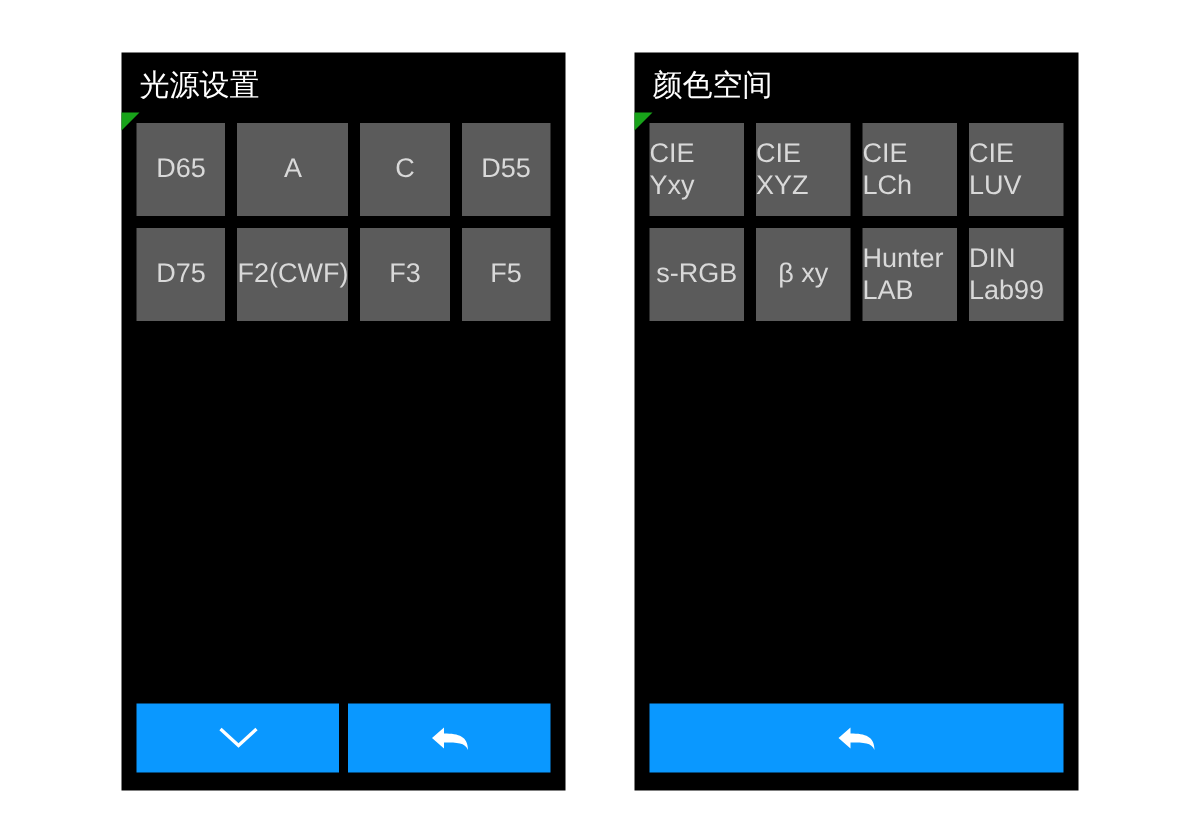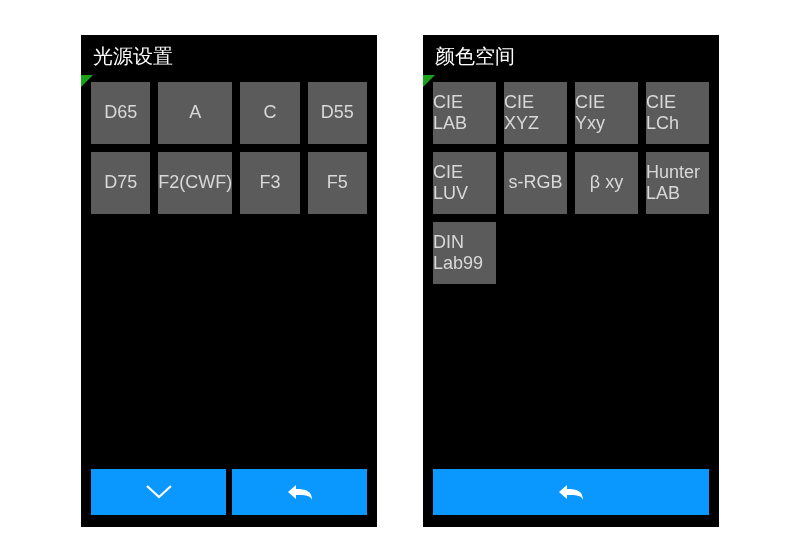--- a/index.html
+++ b/index.html
@@ -101,23 +101,22 @@
         <path d="M11 3 L3 10 L11 17 L11 13 C20 13 25 13 27 18 C27 9 21 7 11 7 Z"></path>
       </svg>
     </div>
   </div>
 </div>
 
 <div class="panel">
   <div class="panel-title">颜色空间</div>
   <div class="corner-mark"></div>
   <div class="grid">
-    <div class="option-btn">CIE LAB</div>
+    <div class="option-btn">CIE Yxy</div>
     <div class="option-btn">CIE XYZ</div>
-    <div class="option-btn">CIE Yxy</div>
     <div class="option-btn">CIE LCh</div>
     <div class="option-btn">CIE LUV</div>
     <div class="option-btn">s-RGB</div>
     <div class="option-btn">β xy</div>
     <div class="option-btn">Hunter LAB</div>
     <div class="option-btn">DIN Lab99</div>
   </div>
   <div class="footer single">
     <div class="footer-btn">
       <svg width="30" height="20" viewBox="0 0 30 20" fill="#ffffff">

